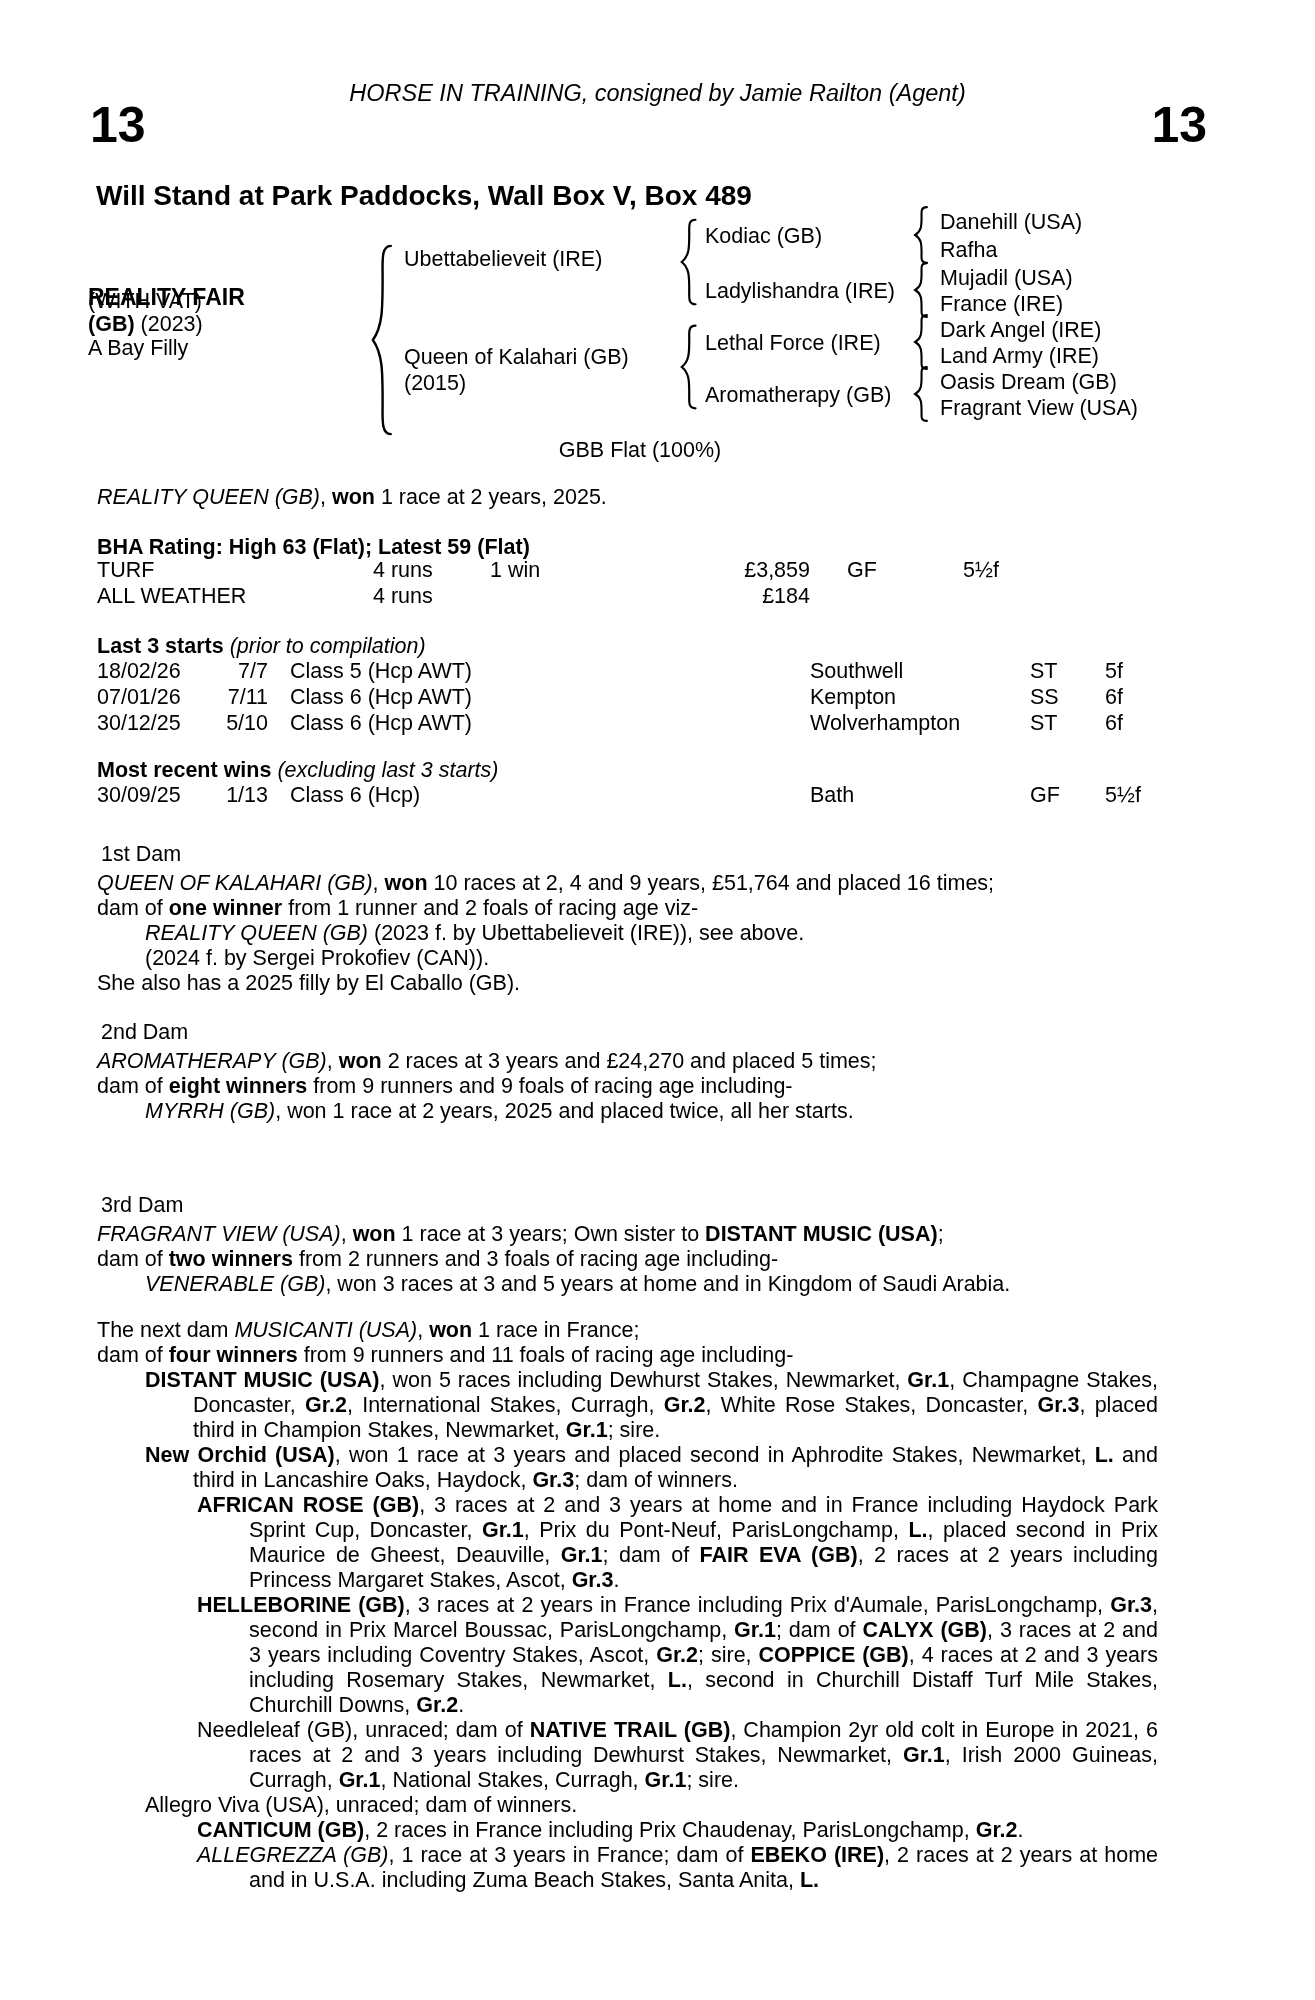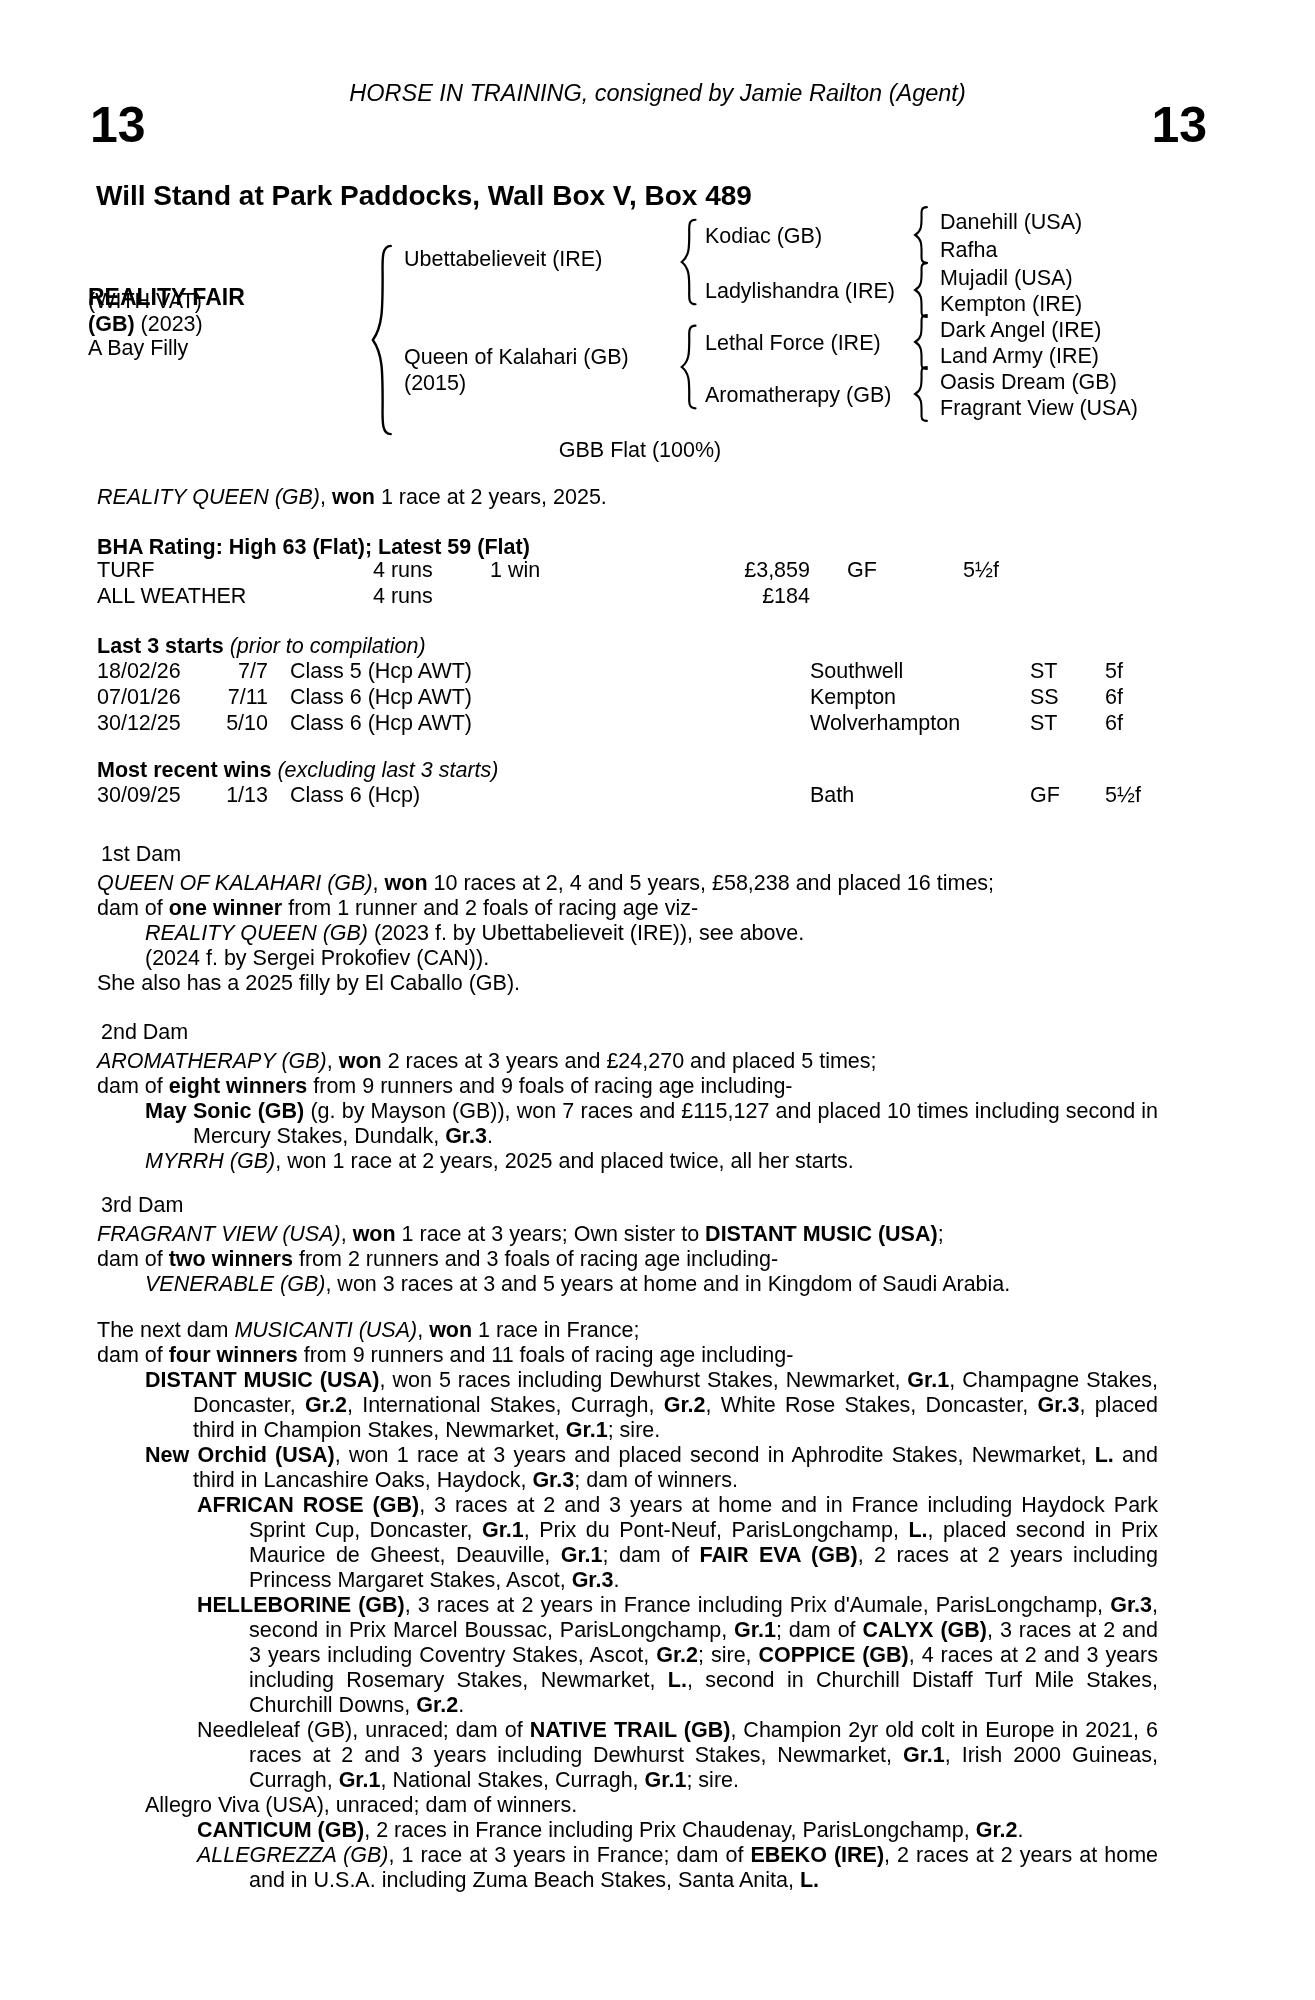--- a/index.html
+++ b/index.html
@@ -84,21 +84,21 @@
     <svg class="brace" style="left:912px;top:314px;width:17px;height:56px" viewBox="0 0 16 100" preserveAspectRatio="none">
         <path d="M14,2 C8,2 9,10 9,18 C9,34 9,43 3,50 C9,57 9,66 9,82 C9,90 8,98 14,98" fill="none" stroke="#000" stroke-width="2.1" vector-effect="non-scaling-stroke" stroke-linecap="round"></path>
       </svg>
     <svg class="brace" style="left:912px;top:366px;width:17px;height:56px" viewBox="0 0 16 100" preserveAspectRatio="none">
         <path d="M14,2 C8,2 9,10 9,18 C9,34 9,43 3,50 C9,57 9,66 9,82 C9,90 8,98 14,98" fill="none" stroke="#000" stroke-width="2.1" vector-effect="non-scaling-stroke" stroke-linecap="round"></path>
       </svg>
 
     <div class="pedname" style="left:940px;top:210px;">Danehill (USA)</div>
     <div class="pedname" style="left:940px;top:238px;">Rafha</div>
     <div class="pedname" style="left:940px;top:266px;">Mujadil (USA)</div>
-    <div class="pedname" style="left:940px;top:292px;">Kempton (IRE)</div>
+    <div class="pedname" style="left:940px;top:292px;">France (IRE)</div>
     <div class="pedname" style="left:940px;top:318px;">Dark Angel (IRE)</div>
     <div class="pedname" style="left:940px;top:344px;">Land Army (IRE)</div>
     <div class="pedname" style="left:940px;top:370px;">Oasis Dream (GB)</div>
     <div class="pedname" style="left:940px;top:396px;">Fragrant View (USA)</div>
   </div>
 
   <div class="abs gbb">GBB Flat (100%)</div>
   <div class="abs record"><span style="font-style: italic;">REALITY QUEEN (GB)</span><span>, </span><span style="font-weight: bold;">won</span><span> 1 race at 2 years, 2025.</span></div>
 
   <div class="table" style="top:535px;">
@@ -153,32 +153,31 @@
       <span style="left:90px;width:81px;text-align:right">1/13</span>
       <span style="left:193px">Class 6 (Hcp)</span>
       <span style="left:713px">Bath</span>
       <span style="left:933px">GF</span>
       <span style="left:1008px">5½f</span>
     </div>
   </div>
 
   <div class="dams" style="top:838px;">
     <h3 class="damh">1st Dam</h3>
-    <p class="just"><span style="font-style: italic;">QUEEN OF KALAHARI (GB)</span><span>, </span><span style="font-weight: bold;">won</span><span> 10 races at 2, 4 and 5 years, £58,238 and placed 16 times;</span></p>
+    <p class="just"><span style="font-style: italic;">QUEEN OF KALAHARI (GB)</span><span>, </span><span style="font-weight: bold;">won</span><span> 10 races at 2, 4 and 9 years, £51,764 and placed 16 times;</span></p>
     <p><span>dam of </span><span style="font-weight: bold;">one winner</span><span> from 1 runner and 2 foals of racing age viz-</span></p>
     <p class="ind1"><span style="font-style: italic;">REALITY QUEEN (GB)</span><span> (2023 f. by Ubettabelieveit (IRE)), see above.</span></p>
     <p class="ind1"><span>(2024 f. by Sergei Prokofiev (CAN)).</span></p>
     <p><span>She also has a 2025 filly by El Caballo (GB).</span></p>
   </div>
 
   <div class="dams" style="top:1016px;">
     <h3 class="damh">2nd Dam</h3>
     <p><span style="font-style: italic;">AROMATHERAPY (GB)</span><span>, </span><span style="font-weight: bold;">won</span><span> 2 races at 3 years and £24,270 and placed 5 times;</span></p>
     <p><span>dam of </span><span style="font-weight: bold;">eight winners</span><span> from 9 runners and 9 foals of racing age including-</span></p>
-    <p class="p1 just"><span style="font-weight: bold;">May Sonic (GB)</span><span> (g. by Mayson (GB)), won 7 races and £115,127 and placed 10 times including second in Mercury Stakes, Dundalk, </span><span style="font-weight: bold;">Gr.3</span><span>.</span></p>
     <p class="p1"><span style="font-style: italic;">MYRRH (GB)</span><span>, won 1 race at 2 years, 2025 and placed twice, all her starts.</span></p>
   </div>
 
   <div class="dams" style="top:1189px;">
     <h3 class="damh">3rd Dam</h3>
     <p><span style="font-style: italic;">FRAGRANT VIEW (USA)</span><span>, </span><span style="font-weight: bold;">won</span><span> 1 race at 3 years; Own sister to </span><span style="font-weight: bold;">DISTANT MUSIC (USA)</span><span>;</span></p>
     <p><span>dam of </span><span style="font-weight: bold;">two winners</span><span> from 2 runners and 3 foals of racing age including-</span></p>
     <p class="p1"><span style="font-style: italic;">VENERABLE (GB)</span><span>, won 3 races at 3 and 5 years at home and in Kingdom of Saudi Arabia.</span></p>
   </div>
 

